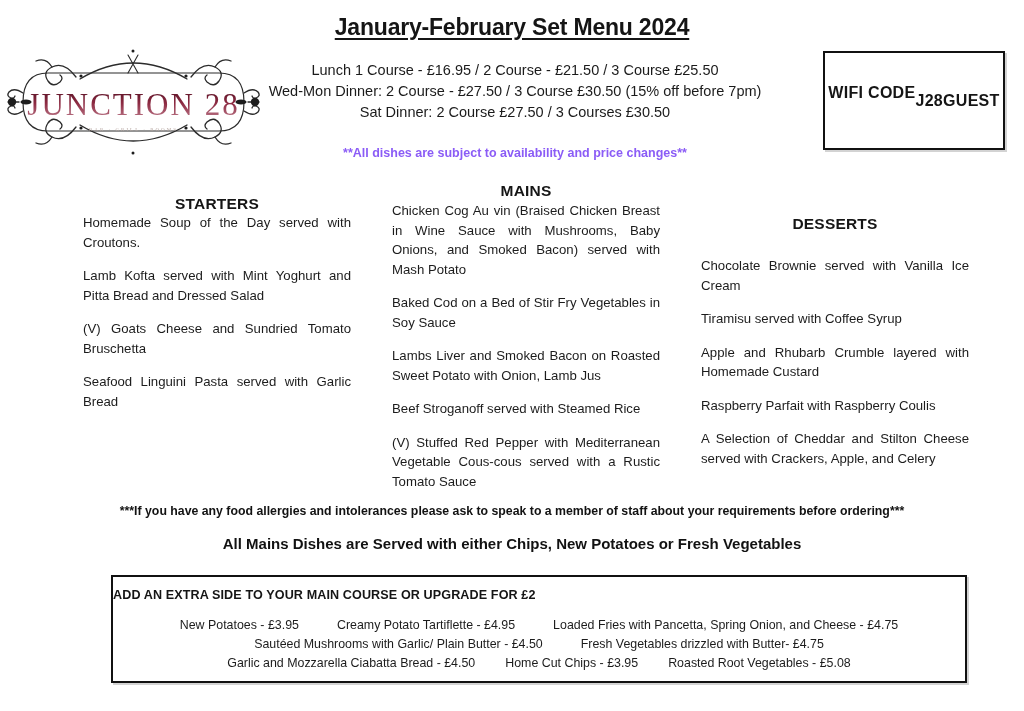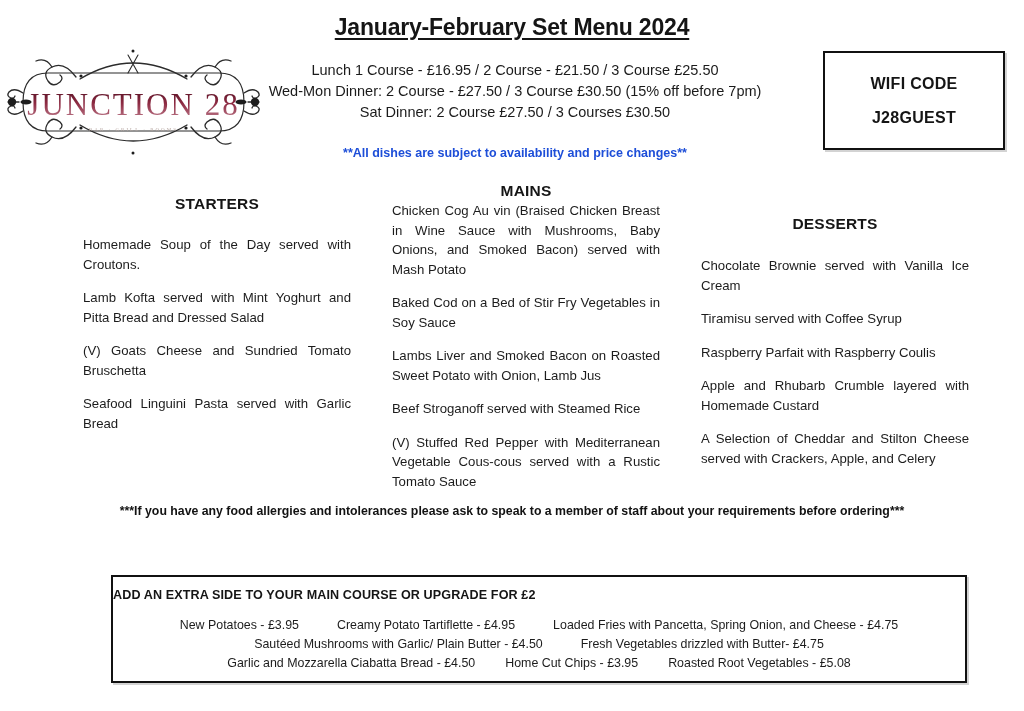--- a/index.html
+++ b/index.html
@@ -38,45 +38,45 @@
     position:absolute;left:262px;top:14px;width:500px;text-align:center;
     font-size:23px;font-weight:bold;letter-spacing:-0.2px;
     text-decoration:underline;text-underline-offset:3px;
   }
   .price-block{
     position:absolute;left:230px;top:60px;width:570px;text-align:center;
   }
   .price-line{font-size:14.5px;line-height:21px;color:#1b1b1b;white-space:nowrap;}
   .avail-note{
     position:absolute;left:230px;top:146px;width:570px;text-align:center;
-    font-size:12.5px;font-weight:bold;color:#1d4ed8;
+    font-size:12.5px;font-weight:bold;color:#8b5cf6;
   }
 
   
   .wifi-box{
     position:absolute;left:823px;top:51px;width:178px;height:95px;
     border:2.5px solid #111;background:#fff;
-    display:flex;flex-direction:column;align-items:center;justify-content:center;
+    display:flex;align-items:center;justify-content:center;
     box-shadow:2px 2px 0 rgba(130,130,130,.35);
   }
   .wifi-line{font-size:16px;font-weight:bold;letter-spacing:.3px;}
   .wifi-line.first{margin-bottom:16px;}
 
   
   .col{position:absolute;}
   .col-head{font-size:15.5px;font-weight:bold;letter-spacing:.2px;text-align:center;}
   .dish{
     font-size:13.2px;line-height:19.5px;color:#1c1c1c;
     text-align:justify;text-justify:inter-word;
     margin-bottom:14px;
   }
   .dish:last-child{margin-bottom:0;}
 
   .col-starters{left:83px;top:195px;width:268px;}
-  .col-starters .col-head{margin-bottom:22px;}
+  .col-starters .col-head{}
   .col-mains{left:392px;top:182px;width:268px;}
   .col-mains .col-head{margin-bottom:1px;}
   .col-desserts{left:701px;top:185px;width:268px;margin-top:30px;}
   .col-desserts .col-head{margin-bottom:23px;}
 
   
   .allergy-note{
     position:absolute;left:32px;top:504px;width:960px;text-align:center;
     font-size:12.3px;font-weight:bold;color:#121212;white-space:nowrap;
   }
@@ -187,26 +187,27 @@
     <div class="dish">Baked Cod on a Bed of Stir Fry Vegetables in Soy Sauce</div>
     <div class="dish">Lambs Liver and Smoked Bacon on Roasted Sweet Potato with Onion, Lamb Jus</div>
     <div class="dish">Beef Stroganoff served with Steamed Rice</div>
     <div class="dish">(V) Stuffed Red Pepper with Mediterranean Vegetable Cous-cous served with a Rustic Tomato Sauce</div>
   </div>
 
   <div class="col col-desserts">
     <div class="col-head">DESSERTS</div>
     <div class="dish">Chocolate Brownie served with Vanilla Ice Cream</div>
     <div class="dish">Tiramisu served with Coffee Syrup</div>
+    <div class="dish">Apple and Rhubarb Crumble layered with Homemade Custard</div>
     <div class="dish">Raspberry Parfait with Raspberry Coulis</div>
-    <div class="dish">Apple and Rhubarb Crumble layered with Homemade Custard</div>
     <div class="dish">A Selection of Cheddar and Stilton Cheese served with Crackers, Apple, and Celery</div>
   </div>
 
   <div class="allergy-note">***If you have any food allergies and intolerances please ask to speak to a member of staff about your requirements before ordering***</div>
+  <div class="mains-note">All Mains Dishes are Served with either Chips, New Potatoes or Fresh Vegetables</div>
 
   <div class="sides-box">
     <div class="sides-head">ADD AN EXTRA SIDE TO YOUR MAIN COURSE OR UPGRADE FOR £2</div>
     <div class="sides-rows">
       <div class="sides-row">
         <span>New Potatoes - £3.95</span>
         <span class="gap-a"></span>
         <span>Creamy Potato Tartiflette - £4.95</span>
         <span class="gap-a"></span>
         <span>Loaded Fries with Pancetta, Spring Onion, and Cheese - £4.75</span>

